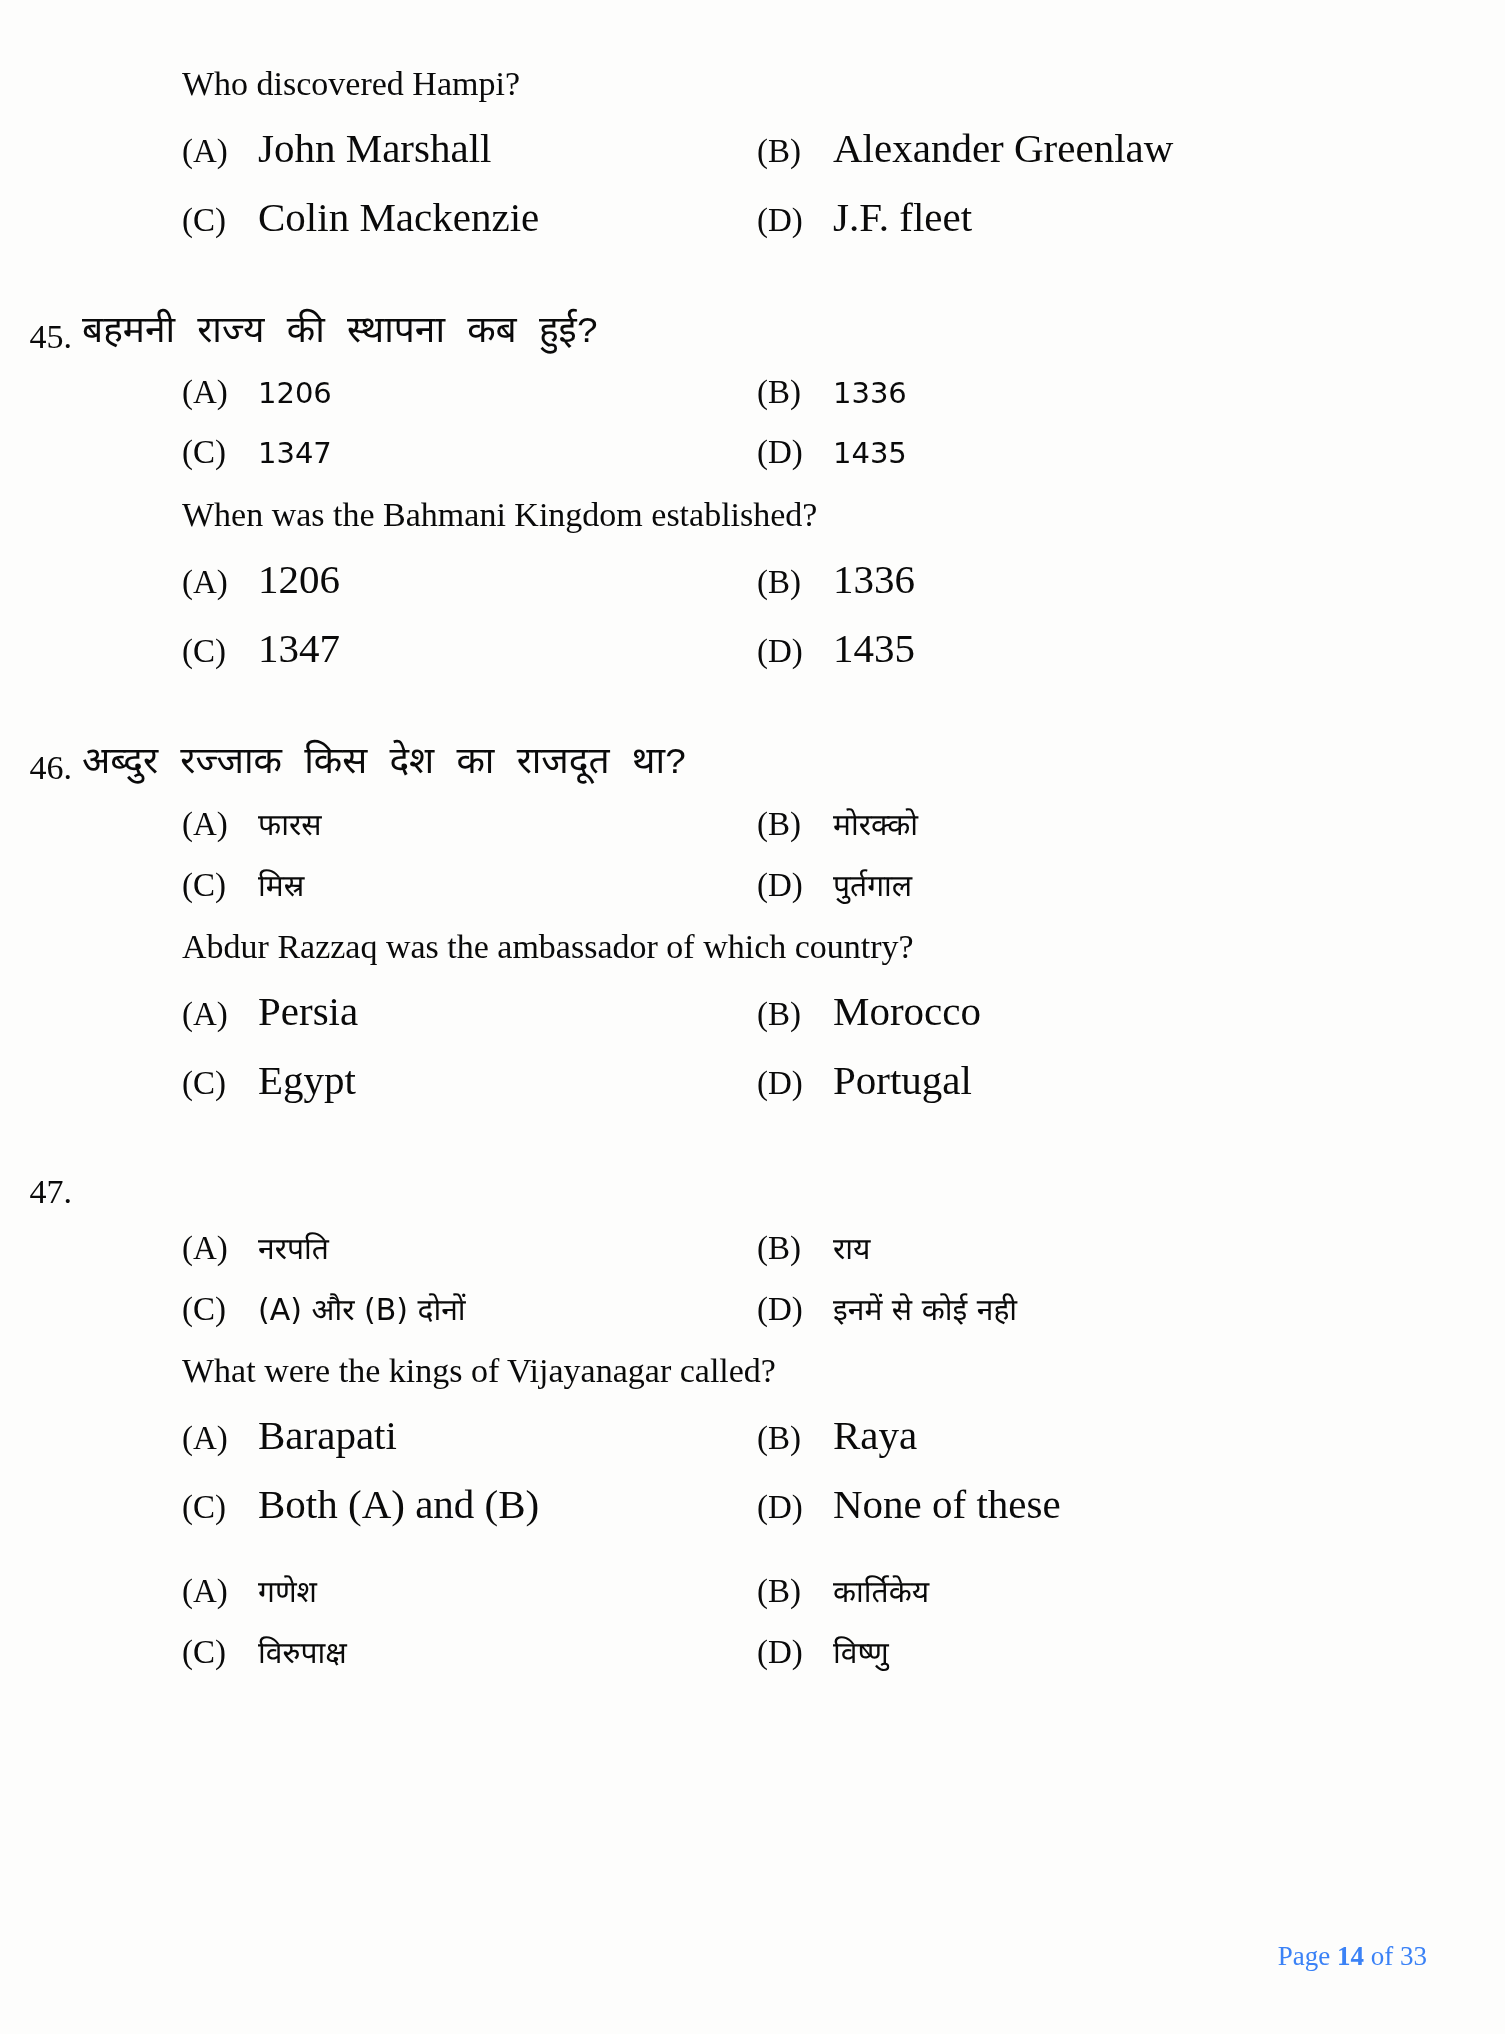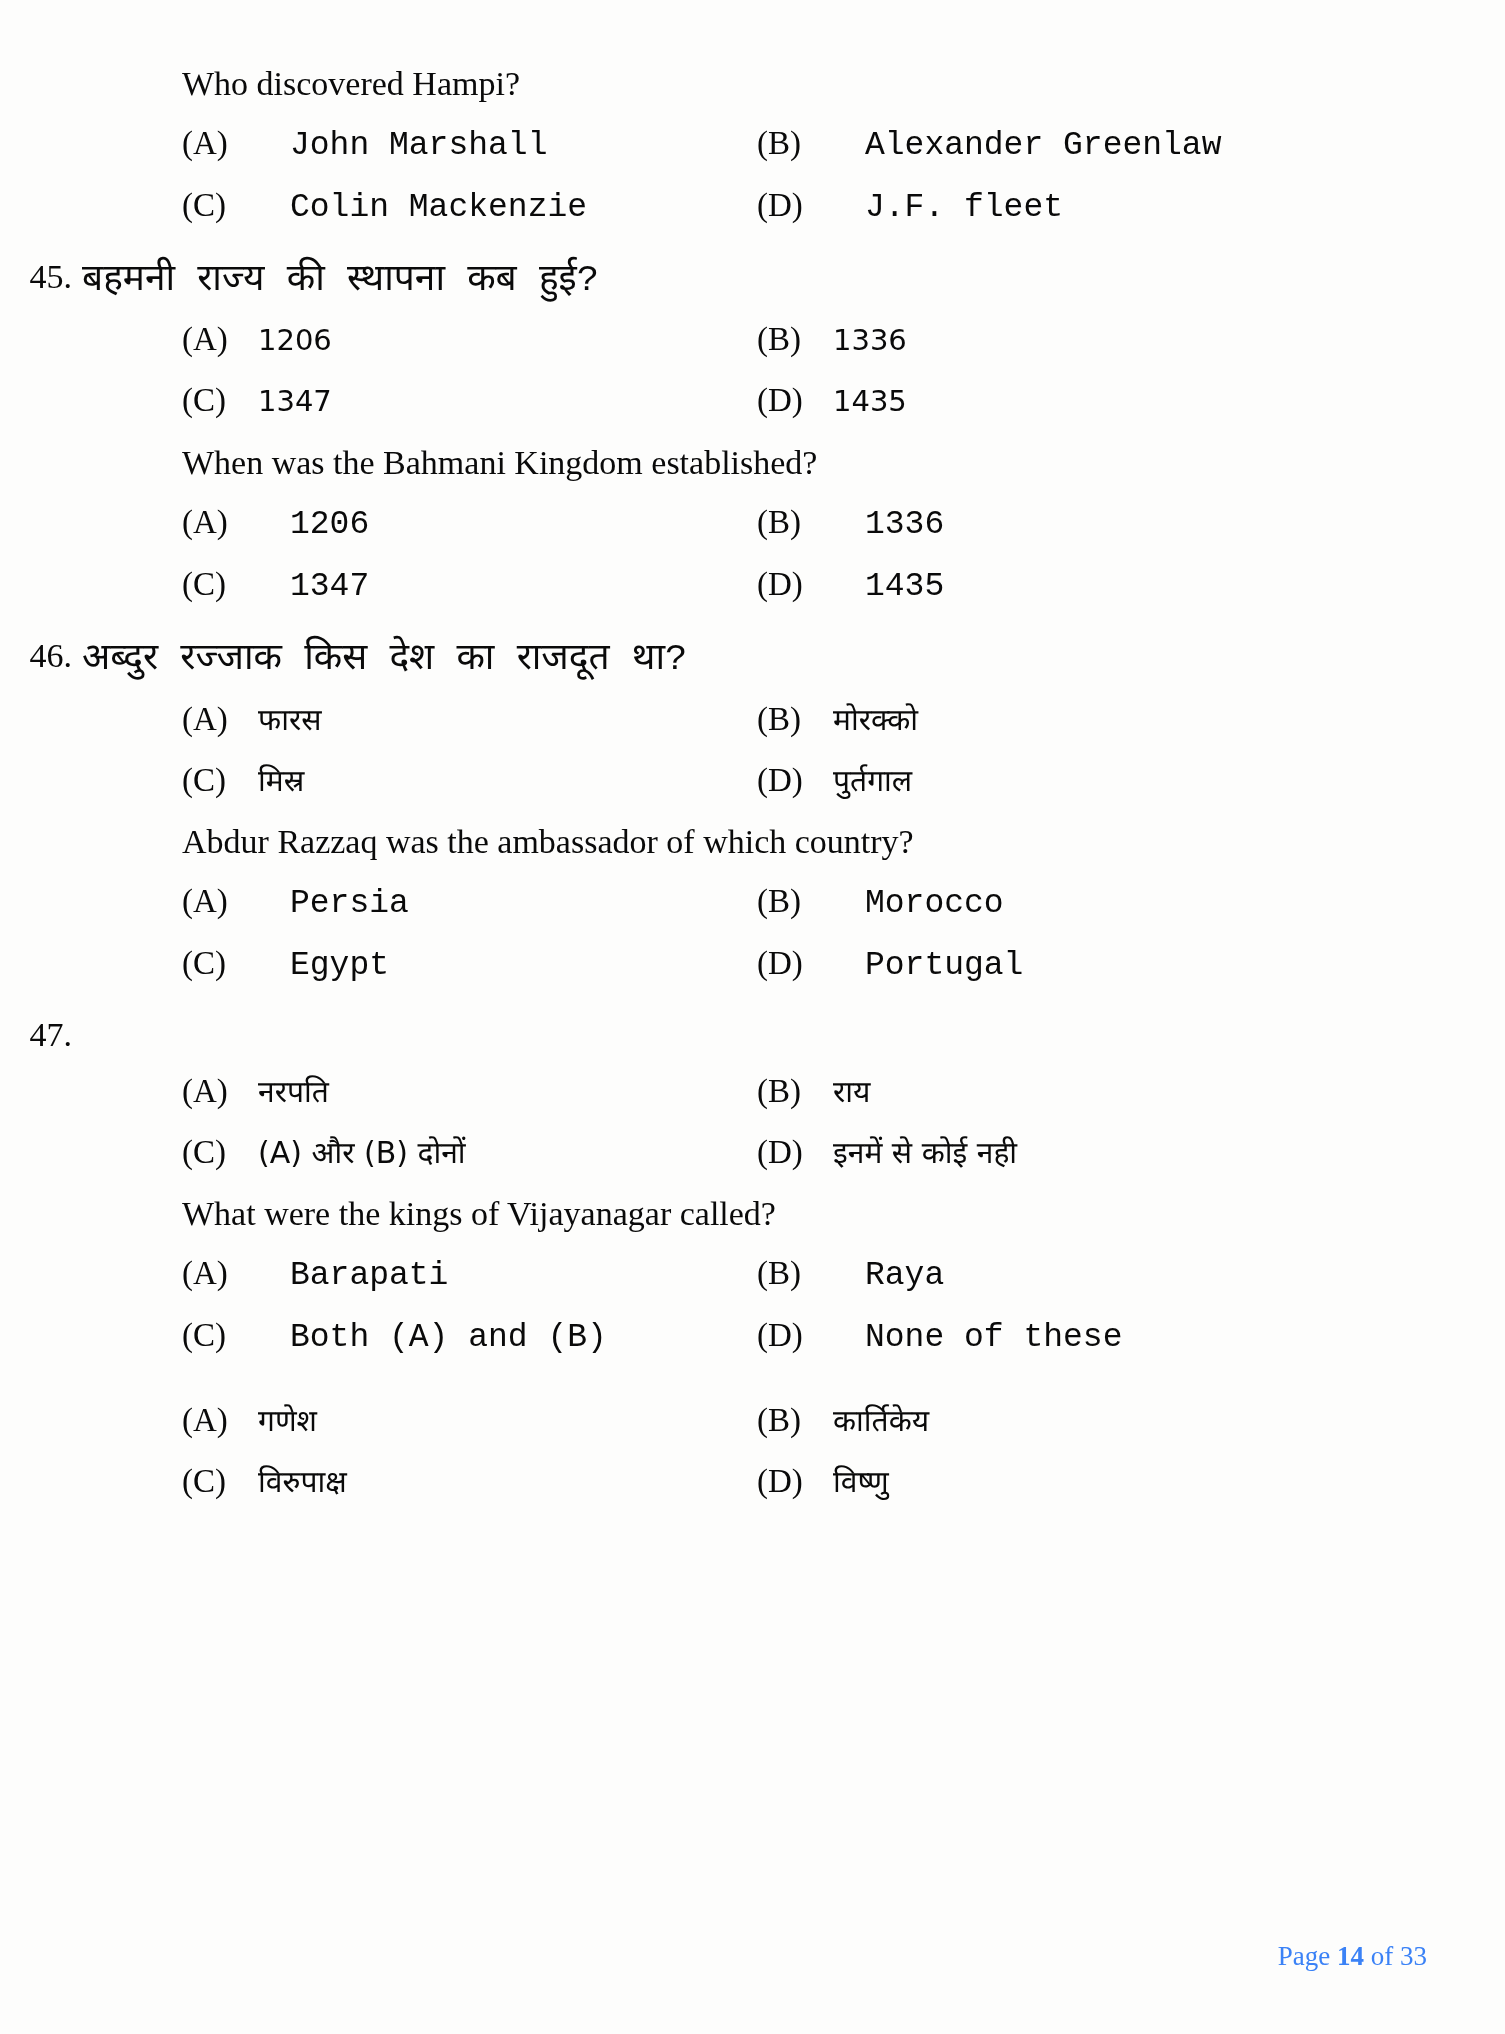--- a/index.html
+++ b/index.html
@@ -35,22 +35,23 @@
     text-align: right;
     padding-right: 10px;
     flex: 0 0 auto;
     font-size: 34px;
     line-height: 1.15;
   }
 
   
   .stem {
     display: flex;
-    align-items: flex-start;
+    align-items: flex-end;
     margin-bottom: 4px;
+    margin-top: 38px;
   }
   .stem .qnum { }
   .stem-body-hi {
     font-size: 37px;
     line-height: 1.25;
     font-family: Liberation Mono, monospace;
   }
 
   
   .substem {
@@ -76,24 +77,23 @@
     box-sizing: border-box;
   }
   .opt .tag {
     flex: 0 0 auto;
     width: 76px;
     font-family: "Liberation Serif", "DejaVu Serif", serif;
     font-size: 33px;
     line-height: 1.15;
   }
   .opt .val-en {
-    font-family: Liberation Mono, monospace;
-    font-size: 33px;
+    font-family: Liberation Serif, serif;
+    font-size: 41px;
     line-height: 1.15;
-    margin-left: 32px;
   }
   .opt .val-hi {
     font-family: "DejaVu Sans", "Liberation Sans", sans-serif;
     font-size: 30px;
     line-height: 1.3;
   }
   .opt .val-num {
     font-family: "DejaVu Sans", "Liberation Sans", sans-serif;
     font-size: 29px;
     line-height: 1.3;

